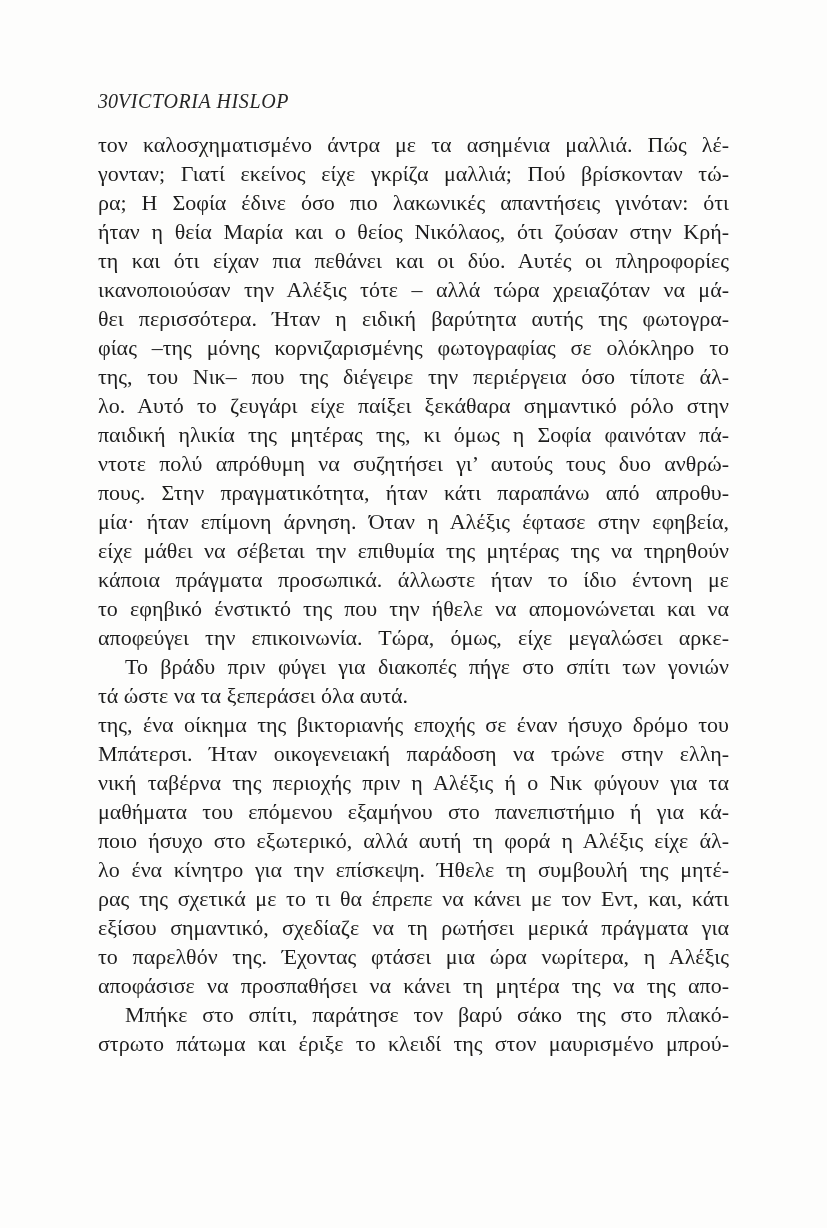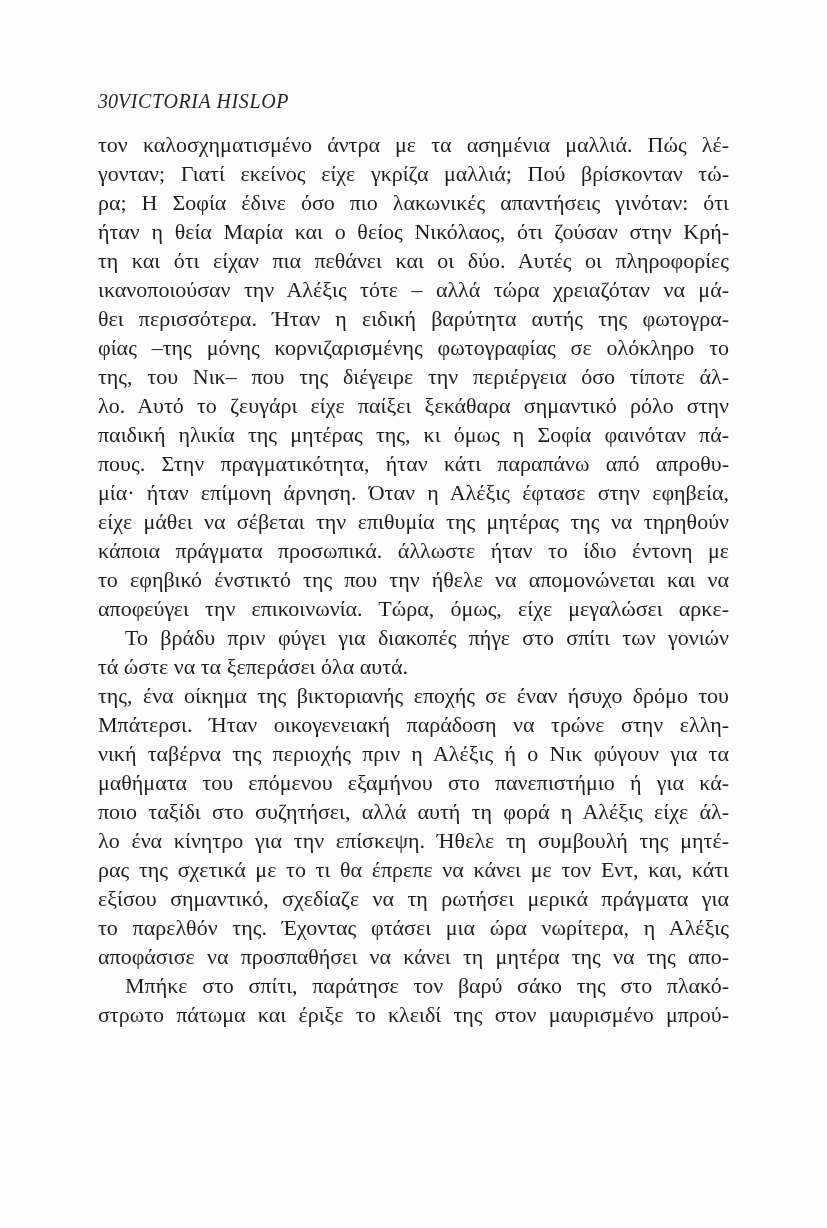--- a/index.html
+++ b/index.html
@@ -82,33 +82,34 @@
       <div class="tline">γονταν; Γιατί εκείνος είχε γκρίζα μαλλιά; Πού βρίσκονταν τώ-</div>
       <div class="tline">ρα; Η Σοφία έδινε όσο πιο λακωνικές απαντήσεις γινόταν: ότι</div>
       <div class="tline">ήταν η θεία Μαρία και ο θείος Νικόλαος, ότι ζούσαν στην Κρή-</div>
       <div class="tline">τη και ότι είχαν πια πεθάνει και οι δύο. Αυτές οι πληροφορίες</div>
       <div class="tline">ικανοποιούσαν την Αλέξις τότε – αλλά τώρα χρειαζόταν να μά-</div>
       <div class="tline">θει περισσότερα. Ήταν η ειδική βαρύτητα αυτής της φωτογρα-</div>
       <div class="tline">φίας –της μόνης κορνιζαρισμένης φωτογραφίας σε ολόκληρο το</div>
       <div class="tline">της, του Νικ– που της διέγειρε την περιέργεια όσο τίποτε άλ-</div>
       <div class="tline">λο. Αυτό το ζευγάρι είχε παίξει ξεκάθαρα σημαντικό ρόλο στην</div>
       <div class="tline">παιδική ηλικία της μητέρας της, κι όμως η Σοφία φαινόταν πά-</div>
+      <div class="tline">ντοτε πολύ απρόθυμη να συζητήσει γι’ αυτούς τους δυο ανθρώ-</div>
       <div class="tline">πους. Στην πραγματικότητα, ήταν κάτι παραπάνω από απροθυ-</div>
       <div class="tline">μία· ήταν επίμονη άρνηση. Όταν η Αλέξις έφτασε στην εφηβεία,</div>
       <div class="tline">είχε μάθει να σέβεται την επιθυμία της μητέρας της να τηρηθούν</div>
       <div class="tline">κάποια πράγματα προσωπικά. άλλωστε ήταν το ίδιο έντονη με</div>
       <div class="tline">το εφηβικό ένστικτό της που την ήθελε να απομονώνεται και να</div>
       <div class="tline">αποφεύγει την επικοινωνία. Τώρα, όμως, είχε μεγαλώσει αρκε-</div>
       <div class="tline indent">Το βράδυ πριν φύγει για διακοπές πήγε στο σπίτι των γονιών</div>
       <div class="tline endline">τά ώστε να τα ξεπεράσει όλα αυτά.</div>
       <div class="tline">της, ένα οίκημα της βικτοριανής εποχής σε έναν ήσυχο δρόμο του</div>
       <div class="tline">Μπάτερσι. Ήταν οικογενειακή παράδοση να τρώνε στην ελλη-</div>
       <div class="tline">νική ταβέρνα της περιοχής πριν η Αλέξις ή ο Νικ φύγουν για τα</div>
       <div class="tline">μαθήματα του επόμενου εξαμήνου στο πανεπιστήμιο ή για κά-</div>
-      <div class="tline">ποιο ταξίδι στο συζητήσει, αλλά αυτή τη φορά η Αλέξις είχε άλ-</div>
+      <div class="tline">ποιο ήσυχο στο εξωτερικό, αλλά αυτή τη φορά η Αλέξις είχε άλ-</div>
       <div class="tline">λο ένα κίνητρο για την επίσκεψη. Ήθελε τη συμβουλή της μητέ-</div>
       <div class="tline">ρας της σχετικά με το τι θα έπρεπε να κάνει με τον Εντ, και, κάτι</div>
       <div class="tline">εξίσου σημαντικό, σχεδίαζε να τη ρωτήσει μερικά πράγματα για</div>
       <div class="tline">το παρελθόν της. Έχοντας φτάσει μια ώρα νωρίτερα, η Αλέξις</div>
       <div class="tline">αποφάσισε να προσπαθήσει να κάνει τη μητέρα της να της απο-</div>
       <div class="tline indent">Μπήκε στο σπίτι, παράτησε τον βαρύ σάκο της στο πλακό-</div>
       <div class="tline">στρωτο πάτωμα και έριξε το κλειδί της στον μαυρισμένο μπρού-</div>
     </main>
 
   <footer class="page-footer">

